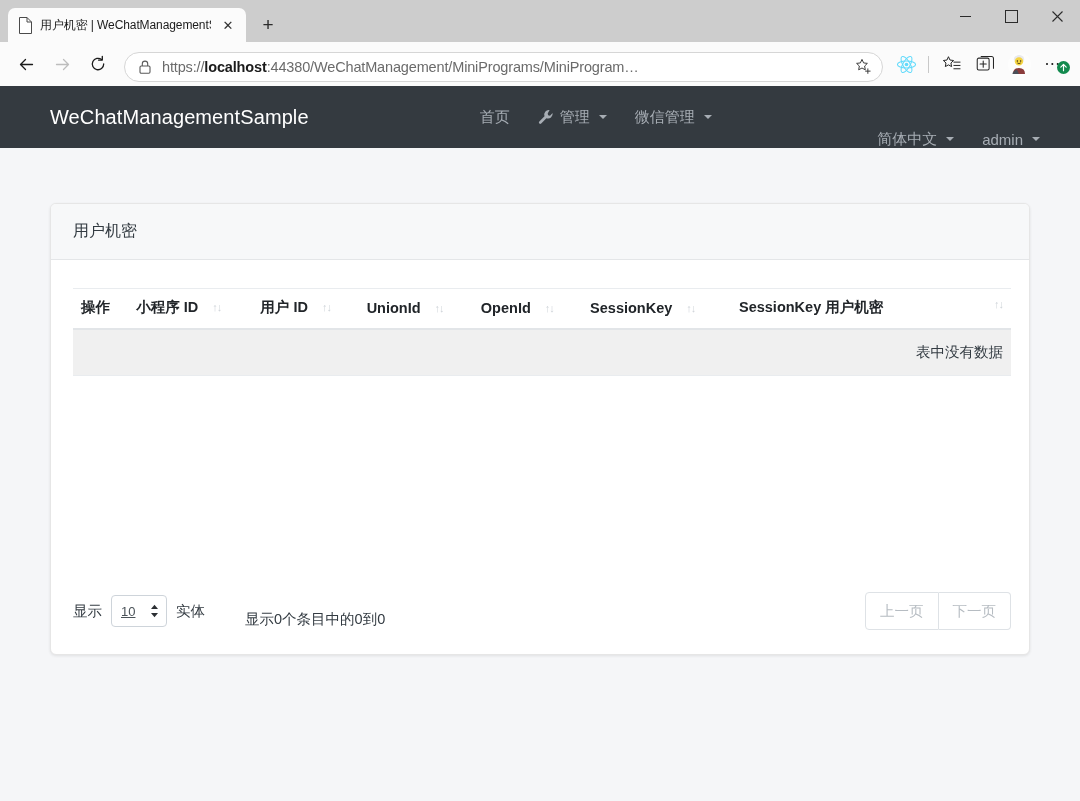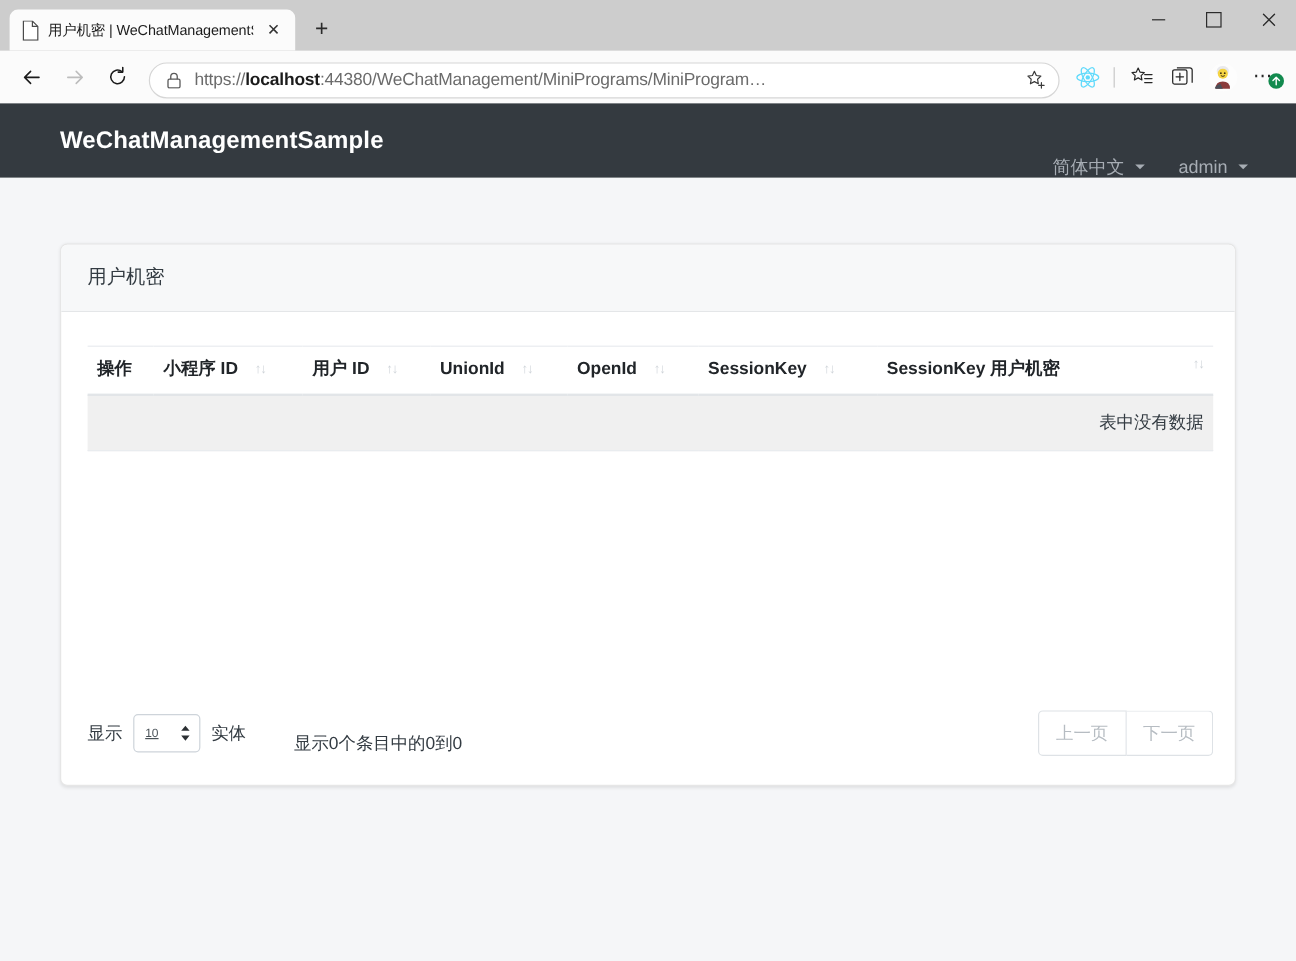--- a/index.html
+++ b/index.html
@@ -83,21 +83,21 @@
   }
 
   
   .viewport { flex:1 1 auto; background:#f5f6f8; overflow:hidden; position:relative; }
 
   
   .appnav {
     height:62px; background:#343a40; display:flex; align-items:center;
     padding:0 26px 0 50px;
   }
-  .brand { color:#ffffff; font-size:20px; font-weight:700; letter-spacing:0.1px; white-space:nowrap; }
+  .brand { color:#ffffff; font-size:20px; font-weight:400; letter-spacing:0.1px; white-space:nowrap; }
   .nav-main { display:flex; align-items:center; gap:0; margin-left:157px; }
   .nav-right { display:flex; align-items:center; margin-left:auto; gap:0;margin-top:44px; }
   .nav-item {
     color:#a7adb4; font-size:15px; padding:8px 14px; display:flex; align-items:center;
     gap:6px; white-space:nowrap;
   }
   .nav-item .caret {
     width:0; height:0; border-left:4px solid transparent; border-right:4px solid transparent;
     border-top:4px solid #a7adb4; margin-left:3px;
   }
@@ -133,21 +133,21 @@
   }
 
   .footer {
     margin-top:auto; padding:0 0 22px 0; display:flex; align-items:center; position:relative;
     height:64px;
   }
   .lenwrap { display:flex; align-items:center; gap:9px; font-size:14.5px; color:#333b42; }
   .select {
     width:56px; height:32px; border:1px solid #ced4da; border-radius:4px; background:#fff;
     display:flex; align-items:center; justify-content:space-between; padding:0 7px 0 9px;
-    font-size:10px; color:#4a5258;text-decoration:underline;
+    font-size:13px; color:#4a5258;text-decoration:underline;
   }
   .spin { display:flex; flex-direction:column; gap:2px; color:#2b2f33; line-height:0.55; font-size:9px; }
   .info { font-size:14.5px; color:#333b42; margin-left:40px; margin-top:16px; }
   .pager { margin-left:auto; display:flex;align-items:center; }
   .pgbtn {
     min-width:66px; height:38px; border:1px solid #dee2e6; background:#fff;
     color:#b6bcc2; font-size:14.5px; display:flex; align-items:center; justify-content:center;
     padding:0 14px;
   }
   .pgbtn:first-child { border-radius:4px 0 0 4px; }
@@ -263,20 +263,38 @@
         </span>
       </div>
     </div>
   </div>
 
   <div class="viewport">
 
     <div class="appnav">
       <div class="brand">WeChatManagementSample</div>
 
+      <div class="nav-main">
+        <div class="nav-item">
+          <span>首页</span>
+        </div>
+        <div class="nav-item">
+          <span class="wrench">
+            <svg width="16" height="16" viewBox="0 0 16 16">
+                <path d="M11.6 1.1 a4.6 4.6 0 0 0-5.1 6.2 L1.3 12.5 a1.3 1.3 0 0 0 1.9 1.9 L8.4 9.2 a4.6 4.6 0 0 0 6.2-5.1 L12 6.7 L10.1 6.3 L9.7 4.4 Z" fill="#a7adb4"></path>
+              </svg>
+          </span>
+          <span>管理</span>
+          <span class="caret"></span>
+        </div>
+        <div class="nav-item">
+          <span>微信管理</span>
+          <span class="caret"></span>
+        </div>
+      </div>
 
       <div class="nav-right">
         <div class="nav-item">
           <span>简体中文</span>
           <span class="caret"></span>
         </div>
         <div class="nav-item">
           <span>admin</span>
           <span class="caret"></span>
         </div>

